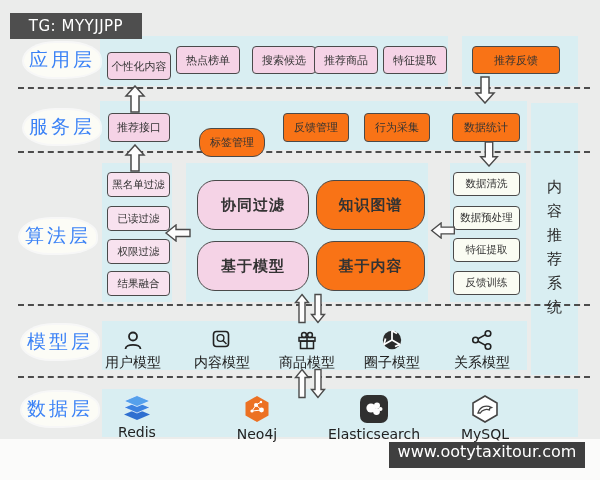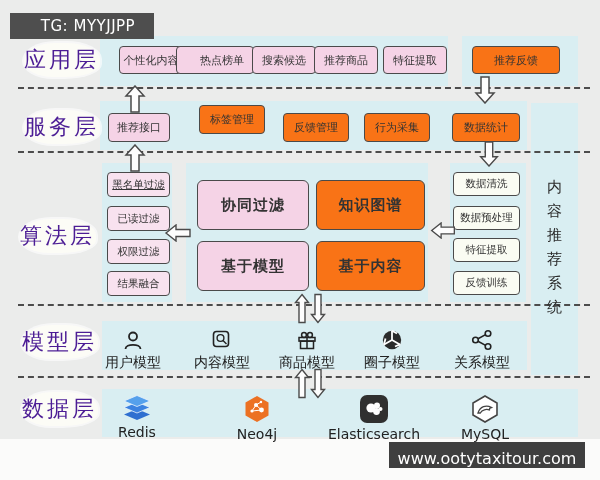--- a/index.html
+++ b/index.html
@@ -3,40 +3,40 @@
 <meta charset="utf-8">
 <style>
   html,body{margin:0;padding:0;}
   body{width:600px;height:480px;position:relative;overflow:hidden;
        background:#ebeceb;font-family:"DejaVu Sans","Liberation Sans",sans-serif;}
   .panel{position:absolute;background:#d9eef2;}
   .dash{position:absolute;height:0;border-top:2px dashed #4c4c4c;z-index:3;}
   .cloud{position:absolute;background:#fcfcf6;z-index:4;
          border-radius:48% 52% 55% 45% / 62% 55% 45% 55%;
          box-shadow:0 0 0 2px rgba(255,255,255,.6);
-         display:flex;align-items:center;justify-content:flex-start;
+         display:flex;align-items:center;justify-content:center;
          font-family:"Liberation Serif","DejaVu Serif",serif;
-         font-size:22px;letter-spacing:3px;color:#4c1d95;}
+         font-size:19px;letter-spacing:3px;color:#3b82f6;}
   .box{position:absolute;z-index:4;display:flex;align-items:center;justify-content:center;
        border:1.5px solid #4a4a4a;border-radius:4px;font-size:11px;color:#333;
        background:#fff;white-space:nowrap;}
   .pink{background:#f5d3e6;}
   .green{background:#f97316;}
   .lav{background:#f8e2ef;}
   .pale{background:#fafcf3;}
-  .big{font-size:15px;font-weight:bold;border-radius:6px;letter-spacing:1px;}
+  .big{font-size:15px;font-weight:bold;border-radius:18px;letter-spacing:1px;}
   .sm{font-size:10.5px;}
   .arrow{position:absolute;z-index:5;}
   .mitem{position:absolute;z-index:4;display:flex;flex-direction:column;align-items:center;
          gap:3px;font-size:14px;color:#222;width:80px;}
   .badge{position:absolute;left:10px;top:13px;width:132px;height:26px;background:#4e4e4e;
          color:#fff;display:flex;align-items:center;justify-content:center;
-         font-size:15px;z-index:6;letter-spacing:.5px;padding-left:12px;}
+         font-size:15px;z-index:6;letter-spacing:.5px;}
   .wm{position:absolute;left:389px;top:442px;width:196px;height:26px;background:#3f3f3f;
-      color:#fff;display:flex;align-items:flex-end;justify-content:center;
+      color:#fff;display:flex;align-items:flex-start;justify-content:center;
       font-size:16px;z-index:7;}
   .bottomstrip{position:absolute;left:0;top:439px;width:600px;height:41px;background:#fbfbfa;z-index:2;}
   .vtitle{position:absolute;left:531px;top:178px;width:47px;z-index:4;
           display:flex;flex-direction:column;align-items:center;gap:5px;
           font-family:"Liberation Serif","DejaVu Serif",serif;
           font-size:15px;color:#2b2b2b;}
 </style>
 </head>
 <body>
 
@@ -73,56 +73,56 @@
 <div class="cloud" style="left:20px;top:219px;width:76px;height:34px;">
   <span>算法层</span>
   </div>
 <div class="cloud" style="left:22px;top:325px;width:76px;height:34px;">
   <span>模型层</span>
   </div>
 <div class="cloud" style="left:22px;top:392px;width:76px;height:34px;">
   <span>数据层</span>
   </div>
 
-<div class="box pink" style="left:107px;top:46px;width:62px;height:26px;margin-left:12px;">
+<div class="box pink" style="left:107px;top:52px;width:62px;height:26px;">
     <span>个性化内容</span>
   </div>
-<div class="box pink" style="left:176px;top:46px;width:62px;height:26px;padding-left:14px;">
+<div class="box pink" style="left:176px;top:46px;width:62px;height:26px;">
     <span>热点榜单</span>
   </div>
 <div class="box pink" style="left:252px;top:46px;width:62px;height:26px;">
     <span>搜索候选</span>
   </div>
 <div class="box pink" style="left:314px;top:46px;width:62px;height:26px;">
     <span>推荐商品</span>
   </div>
 <div class="box pink" style="left:383px;top:46px;width:62px;height:26px;">
     <span>特征提取</span>
   </div>
 <div class="box green" style="left:472px;top:46px;width:86px;height:26px;">
     <span>推荐反馈</span>
   </div>
 
 <div class="box pink" style="left:108px;top:113px;width:60px;height:27px;">
     <span>推荐接口</span>
   </div>
-<div class="box green" style="left:199px;top:105px;width:64px;height:27px;">
+<div class="box green" style="left:199px;top:128px;width:64px;height:27px;border-radius:12px;">
     <span>标签管理</span>
   </div>
 <div class="box green" style="left:283px;top:113px;width:64px;height:27px;">
     <span>反馈管理</span>
   </div>
 <div class="box green" style="left:364px;top:113px;width:64px;height:27px;">
     <span>行为采集</span>
   </div>
 <div class="box green" style="left:452px;top:113px;width:66px;height:27px;">
     <span>数据统计</span>
   </div>
 
-<div class="box lav sm" style="left:107px;top:172px;width:61px;height:23px;text-decoration:underline;">
+<div class="box lav sm" style="left:107px;top:172px;width:61px;height:23px;">
     <span>黑名单过滤</span>
   </div>
 <div class="box lav sm" style="left:107px;top:206px;width:61px;height:23px;">
     <span>已读过滤</span>
   </div>
 <div class="box lav sm" style="left:107px;top:239px;width:61px;height:23px;">
     <span>权限过滤</span>
   </div>
 <div class="box lav sm" style="left:107px;top:271px;width:61px;height:23px;">
     <span>结果融合</span>

